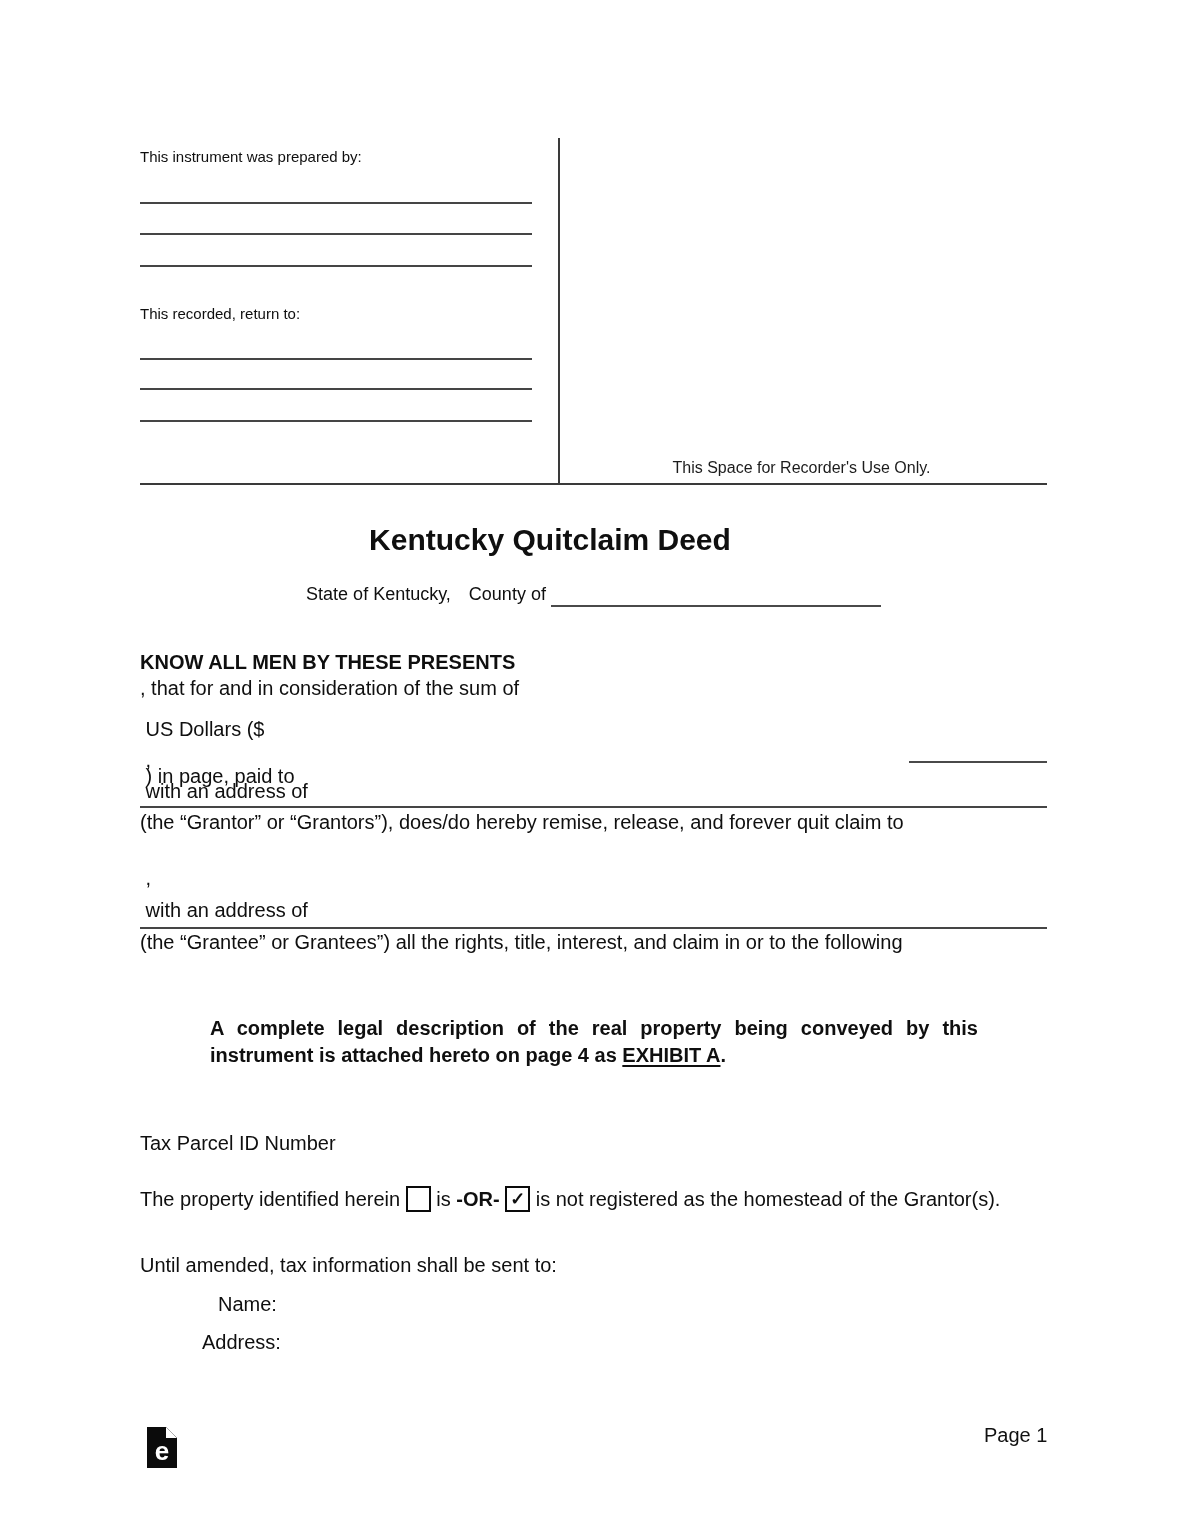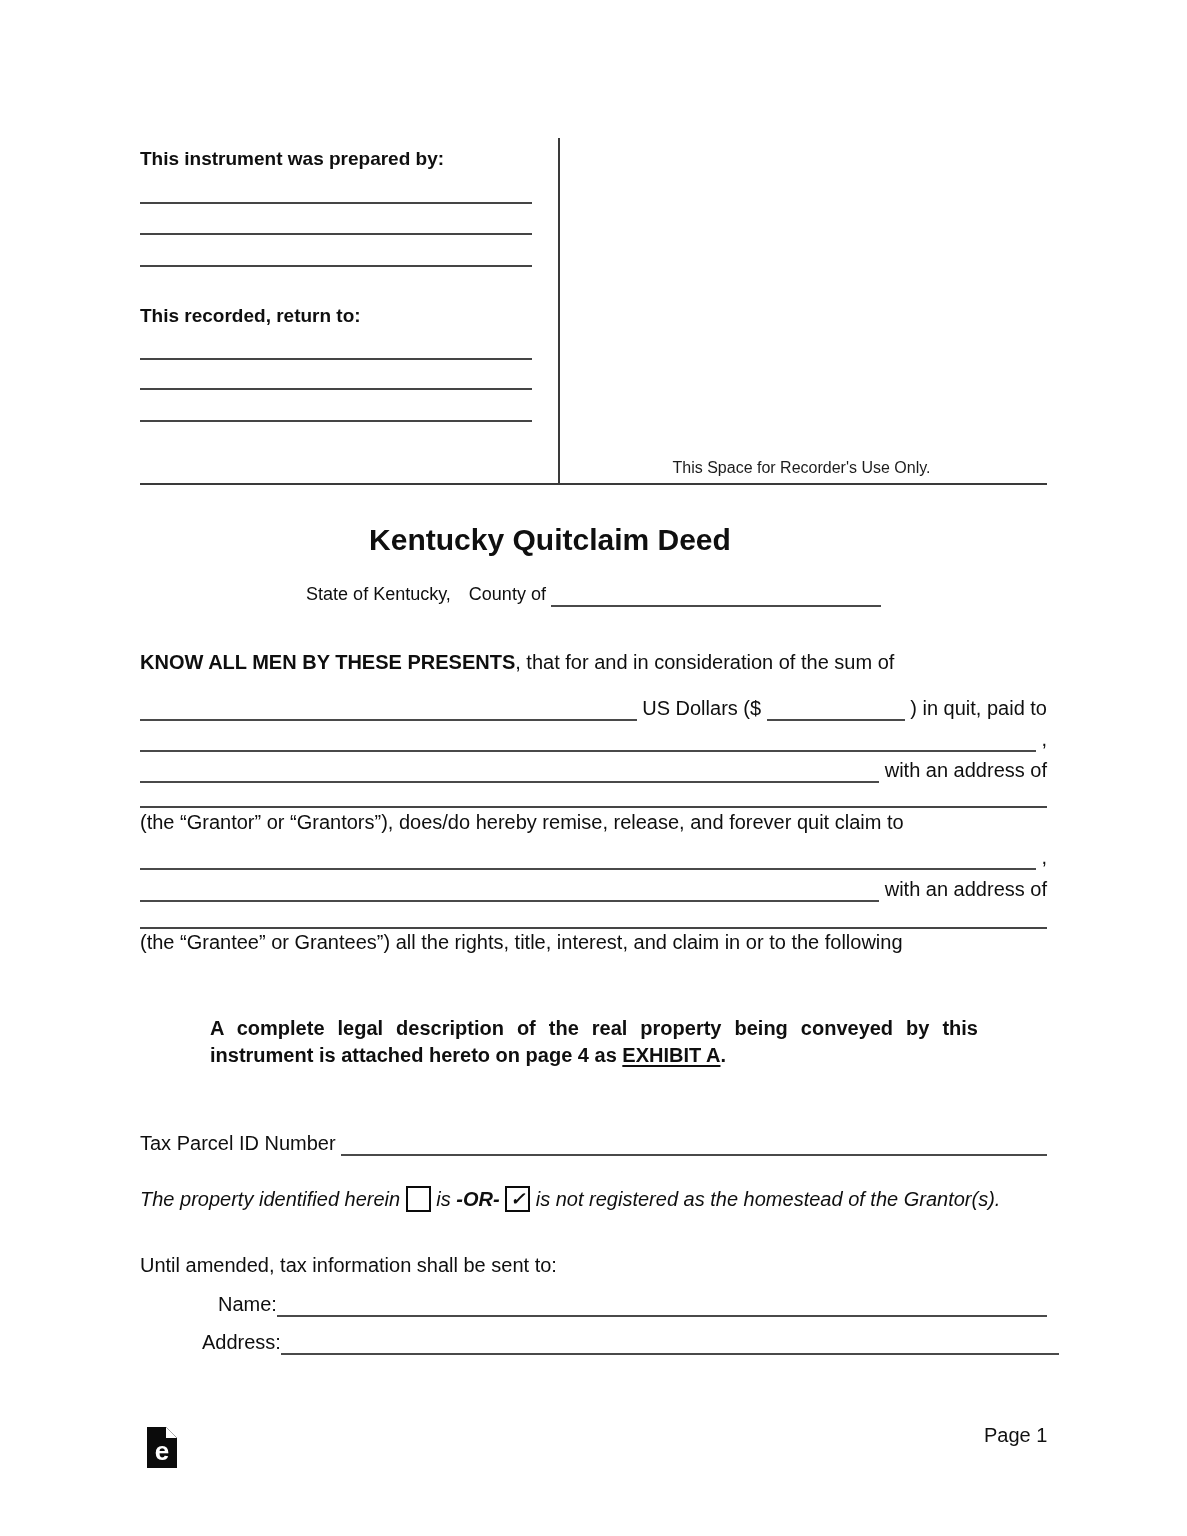--- a/index.html
+++ b/index.html
@@ -7,28 +7,28 @@
   .page {
     position:relative;
     width:1187px; height:1536px;
     background:#ffffff;
     font-family:"Liberation Sans", sans-serif;
     color:#0f0f0f;
     overflow:hidden;
   }
   .abs { position:absolute; }
   .bold { font-weight:bold; }
-  .label { font-size:19px; font-weight:bold; white-space:nowrap; }
+  .label { font-size:15px; font-weight:normal; white-space:nowrap; }
   .hline { position:absolute; border-top:2px solid #454545; height:0; }
   .rule  { position:absolute; border-top:2px solid #3a3a3a; height:0; }
   .vline { position:absolute; border-left:2px solid #3a3a3a; width:0; }
   .row {
     position:absolute; left:140px; width:907px;
     display:flex; align-items:baseline;
-    font-size:20px; line-height:26px; white-space:pre;
+    font-size:20px; line-height:26px; white-space:pre;flex-direction:column;
   }
   .blank {
     display:inline-block; height:21px;
     border-bottom:2px solid #4a4a4a;
     align-self:flex-end;
   }
   .grow { flex:1 1 auto; }
   .t { white-space:pre; }
   .title {
     position:absolute; left:0; top:523px; width:1100px;
@@ -51,21 +51,21 @@
   .exhibit .u { text-decoration:underline; text-decoration-thickness:2px; text-underline-offset:3px; }
   .checkbox {
     display:inline-block; width:25px; height:26px;
     border:2px solid #0a0a0a; background:#fff;
     text-align:center; font-size:18px; font-weight:bold; line-height:23px;
     flex:0 0 auto;
   }
   .hsRow {
     position:absolute; left:140px; top:1184px; width:930px; height:30px;
     display:flex; align-items:center;
-    font-size:20px; white-space:pre;font-style:italic;
+    font-size:20px; white-space:pre;
   }
   .logo {
     position:absolute; left:147px; top:1427px; width:30px; height:41px;
     background:#0b0b0b;
     clip-path:polygon(0 0, 63% 0, 100% 27%, 100% 100%, 0 100%);
     display:flex; align-items:center; justify-content:center;
   }
   .logo .fold {
     position:absolute; top:0; right:0; width:11px; height:11px;
     background:#ffffff;
@@ -106,21 +106,21 @@
   </div>
 
   <div class="row" style="top:649px;">
     <span class="t bold">KNOW ALL MEN BY THESE PRESENTS</span><span class="t">, that for and in consideration of the sum of</span>
   </div>
 
   <div class="row" style="top:695px;">
     <span class="blank grow"></span>
     <span class="t"> US Dollars ($ </span>
     <span class="blank" style="width:138px;"></span>
-    <span class="t"> ) in quit, paid to</span>
+    <span class="t"> ) in page, paid to</span>
   </div>
 
   <div class="row" style="top:726px;">
     <span class="blank grow"></span>
     <span class="t"> ,</span>
   </div>
 
   <div class="row" style="top:757px;">
     <span class="blank grow"></span>
     <span class="t"> with an address of</span>

